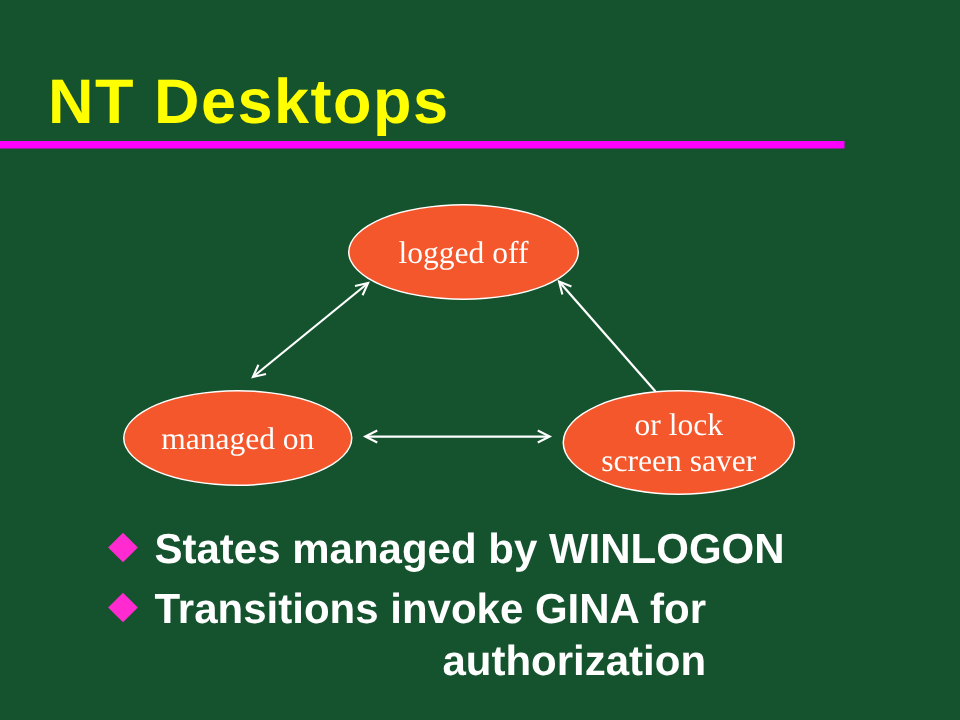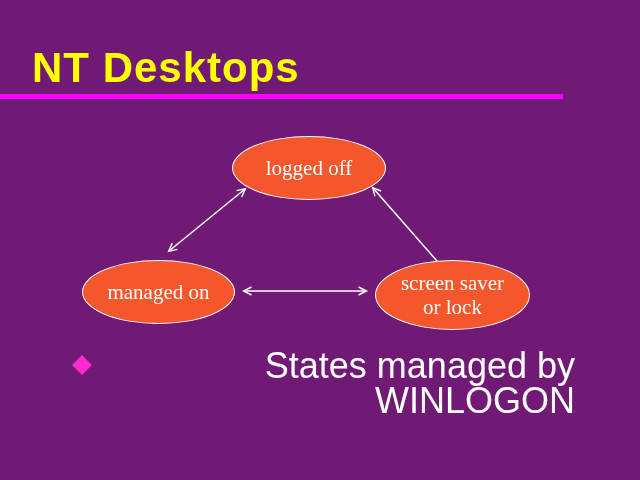--- a/index.html
+++ b/index.html
@@ -1,19 +1,19 @@
 <!DOCTYPE html>
 <html><head>
 <meta charset="utf-8">
 <style>
   html,body{margin:0;padding:0;}
   .slide{
     position:relative;
     width:640px;height:480px;
-    background:#701a75;
+    background:#14532d;
     overflow:hidden;
     font-family:"Liberation Sans",sans-serif;
   }
   .title{
     position:absolute;
     left:32px;top:44px;
     color:#FFFF00;
     font-size:42px;
     font-weight:bold;
     letter-spacing:1px;
@@ -60,22 +60,22 @@
   }
   .bullet-marker{
     flex:0 0 auto;
     width:14px;height:14px;
     margin:10px 14px 0 0;
     background:#FF2BD1;
     transform:rotate(45deg);
   }
   .bullet-text{
     color:#FFFFFF;
-    font-size:36px;
-    font-weight:normal;
+    font-size:28px;
+    font-weight:bold;
     line-height:35px;
     text-align:right;
   }
   .bullet-line{display:block;}
 </style>
 </head>
 <body>
 
 <div class="slide">
 
@@ -84,37 +84,44 @@
 
   <div class="node node-logged-off">
     <span>logged off</span>
   </div>
 
   <div class="node node-logged-on">
     <span>managed on</span>
   </div>
 
   <div class="node node-screen-saver">
+    <span>or lock</span>
     <span>screen saver</span>
-    <span>or lock</span>
   </div>
 
   <svg class="arrows" viewBox="0 0 640 480" xmlns="http://www.w3.org/2000/svg">
     <defs>
       <marker id="ah" markerWidth="11" markerHeight="10" refX="8.5" refY="5" orient="auto-start-reverse" markerUnits="userSpaceOnUse">
         <path d="M1,1 L9,5 L1,9" fill="none" stroke="#FFFFFF" stroke-width="1.4"></path>
       </marker>
     </defs>
     <line x1="245" y1="189" x2="169" y2="251" stroke="#FFFFFF" stroke-width="1.5" marker-start="url(#ah)" marker-end="url(#ah)"></line>
     <line x1="437" y1="261" x2="373" y2="188" stroke="#FFFFFF" stroke-width="1.5" marker-end="url(#ah)"></line>
     <line x1="244" y1="291" x2="366" y2="291" stroke="#FFFFFF" stroke-width="1.5" marker-start="url(#ah)" marker-end="url(#ah)"></line>
   </svg>
 
   <div class="bullets">
     <div class="bullet-item">
       <span class="bullet-marker"></span>
       <span class="bullet-text">
         <span class="bullet-line">States managed by WINLOGON</span>
       </span>
     </div>
+    <div class="bullet-item">
+      <span class="bullet-marker"></span>
+      <span class="bullet-text">
+        <span class="bullet-line">Transitions invoke GINA for</span>
+        <span class="bullet-line">authorization</span>
+      </span>
+    </div>
   </div>
 
 </div>
 
 </body></html>

